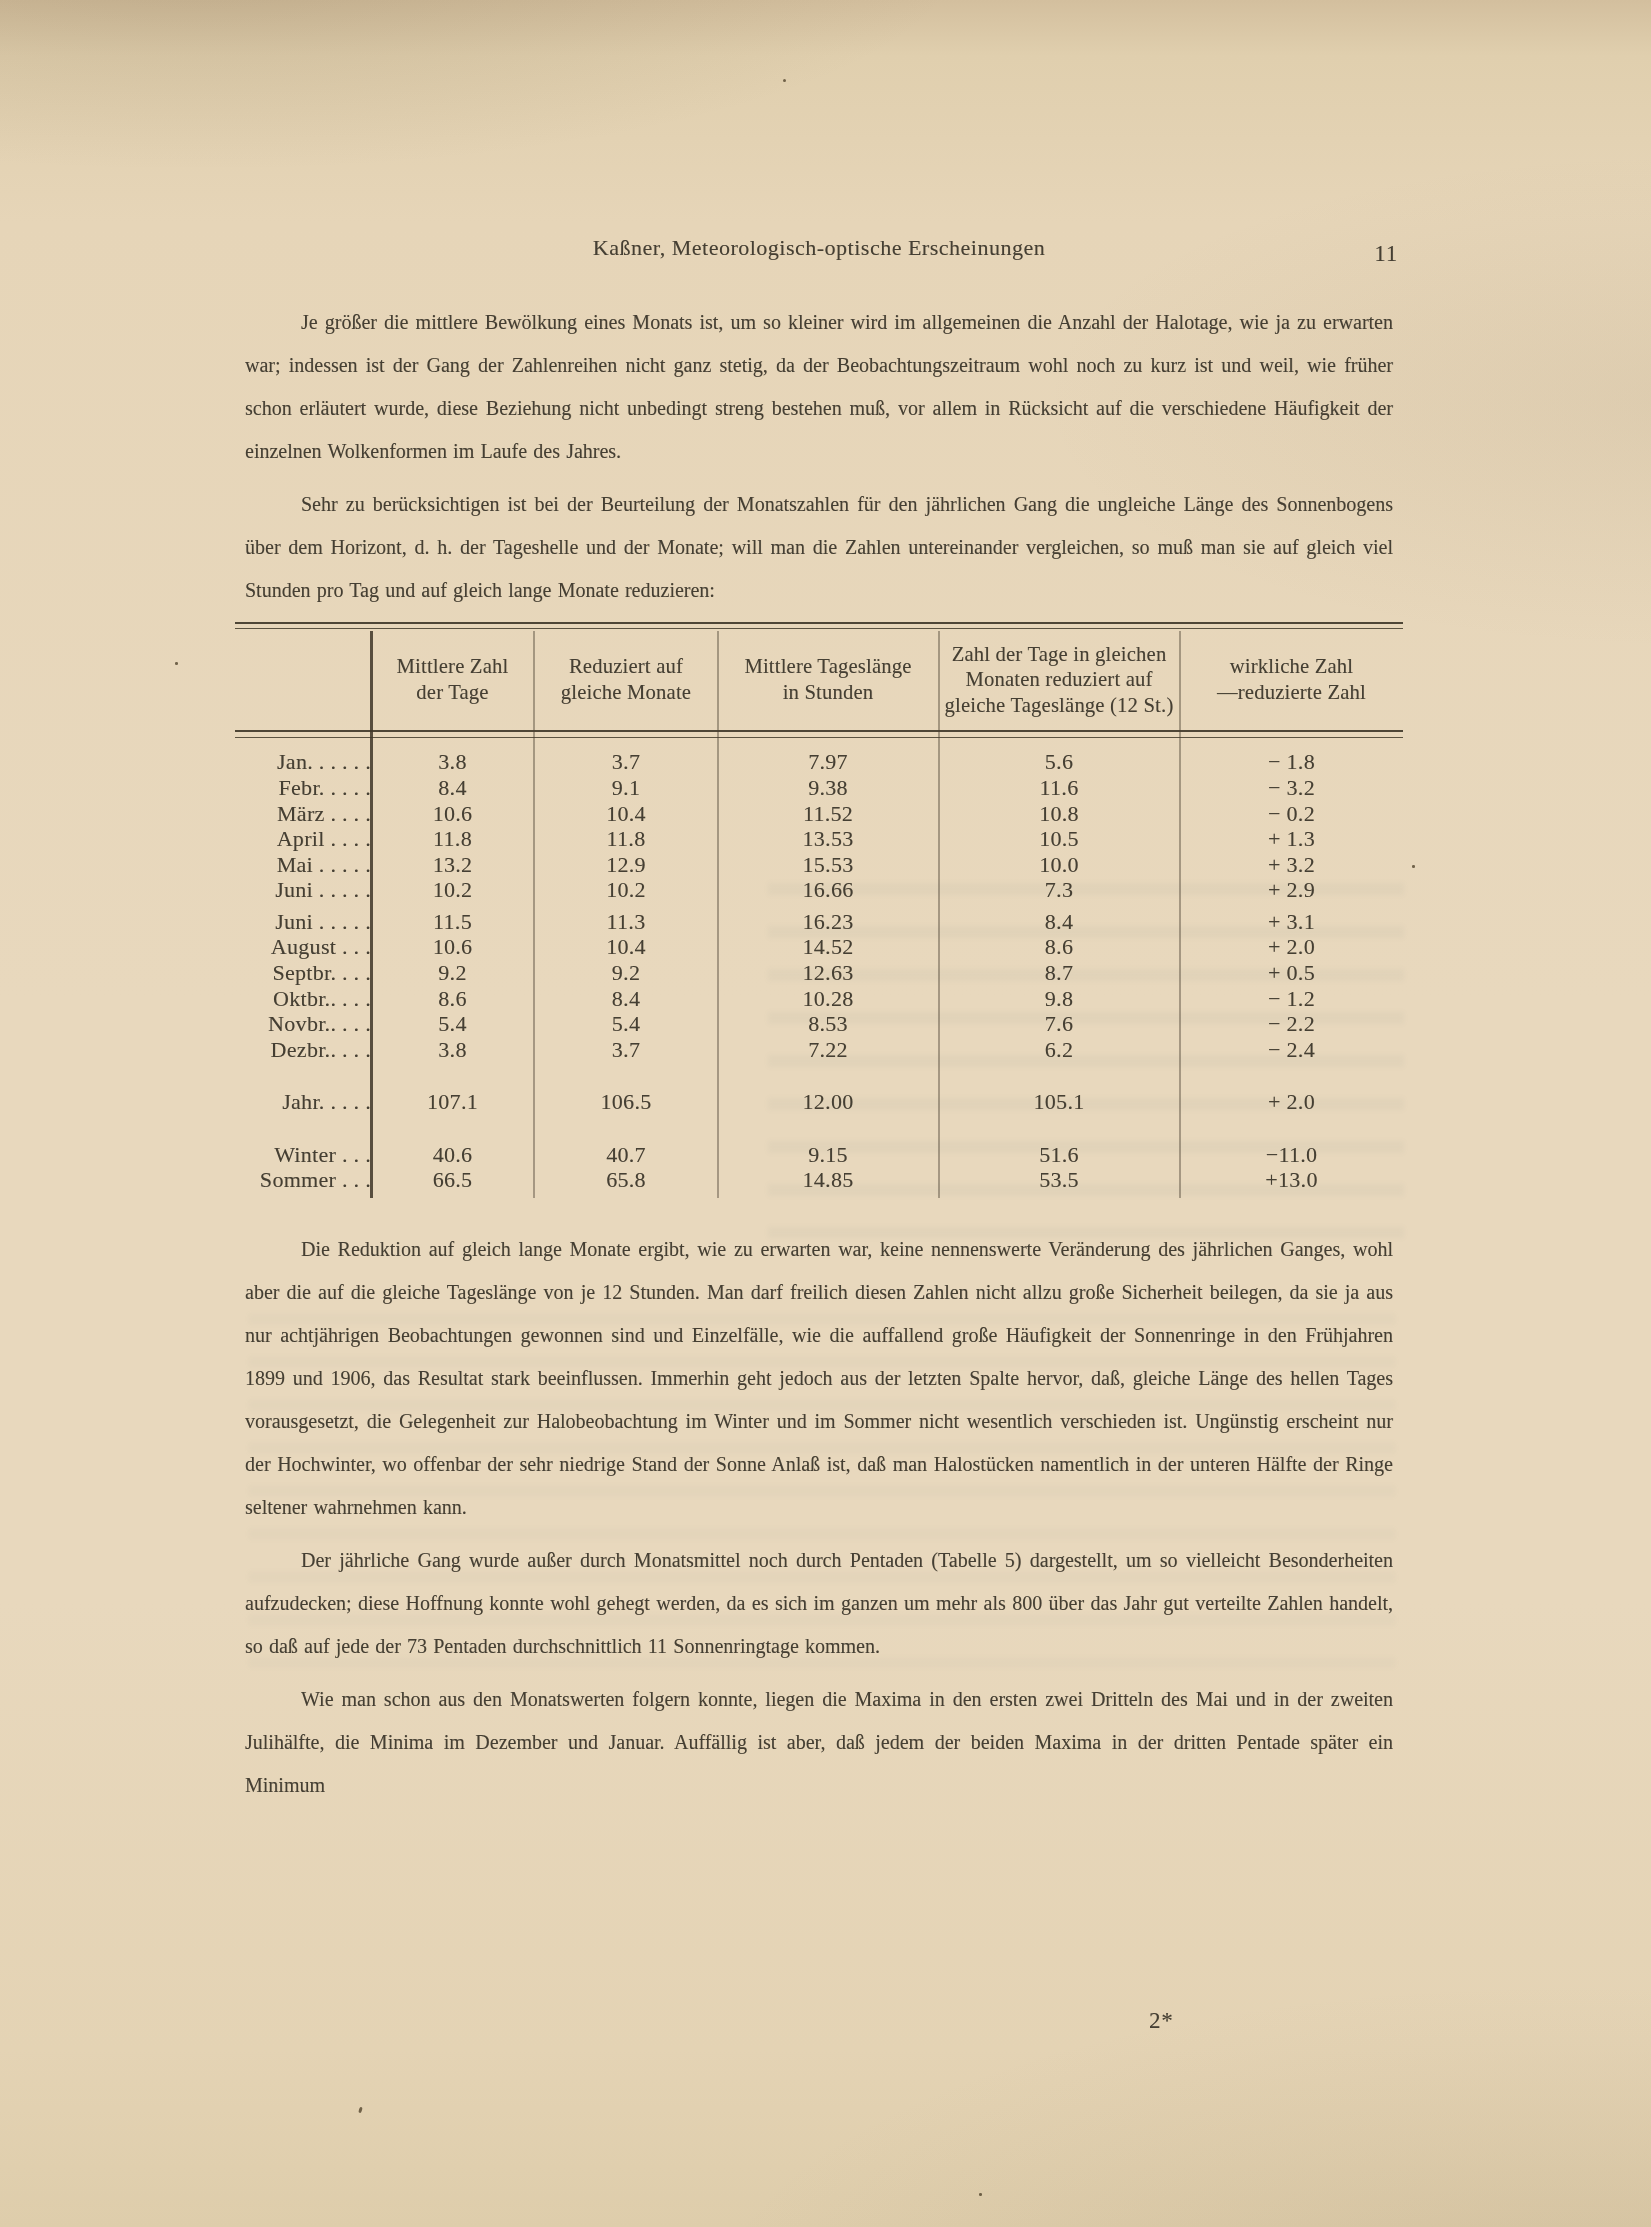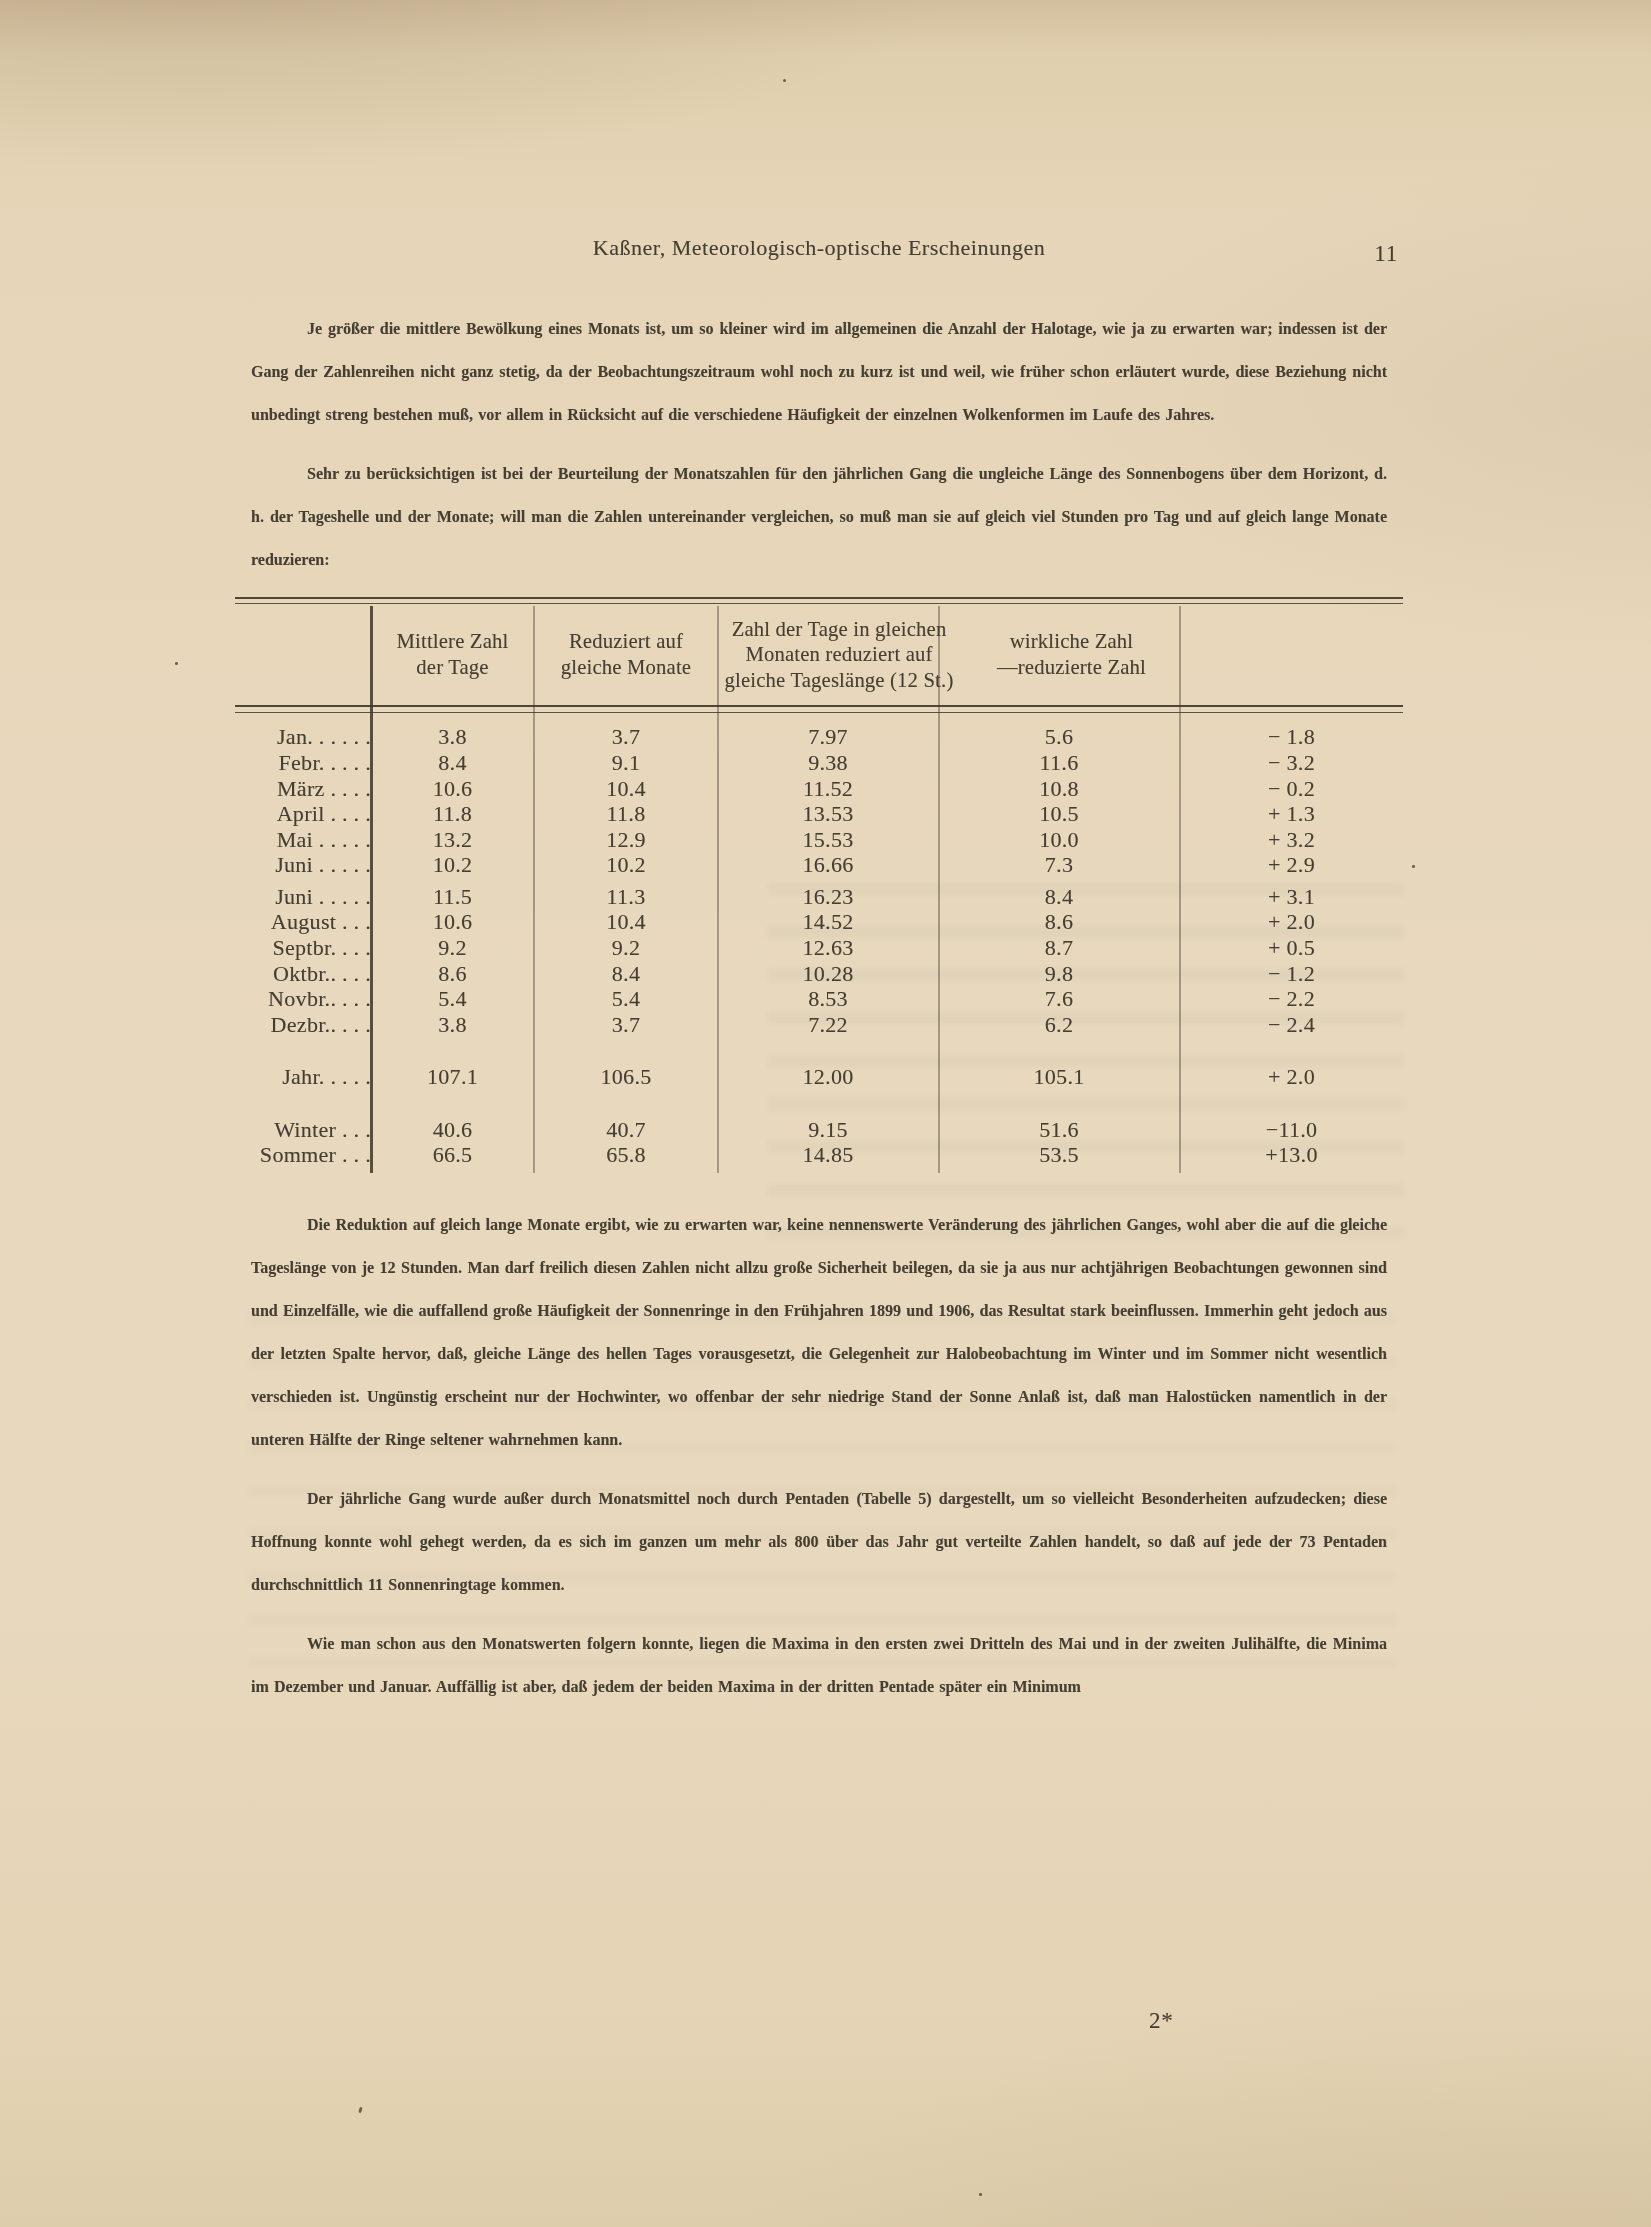--- a/index.html
+++ b/index.html
@@ -30,22 +30,22 @@
 
   .running-head{
     position:absolute;left:235px;top:234px;width:1168px;
     font-size:22px;line-height:28px;text-align:center;letter-spacing:0.5px;
   }
   .page-number{position:absolute;right:5px;top:6px;font-size:23px;letter-spacing:0.8px;}
 
   .content{position:absolute;left:235px;top:291px;width:1168px;}
 
   .content p{
-    margin:16px;font-size:16px;line-height:43px;
-    text-align:justify;text-indent:56px;word-spacing:1.2px;font-weight:bold;
+    margin:10px;font-size:20px;line-height:43px;
+    text-align:justify;text-indent:56px;word-spacing:1.2px;
   }
 
   .table-title{
     margin:21.5px 0 15px;
     font-size:24px;line-height:33px;
     text-align:center;letter-spacing:1.8px;word-spacing:3.3px;
   }
 
   .table-wrap{position:relative;width:1168px;}
   .drule{height:7.4px;border-top:2.5px solid #4e4636;border-bottom:1.7px solid #5a5240;box-sizing:border-box;}
@@ -111,20 +111,22 @@
 
 
     <div class="table-wrap">
       <div class="drule top"></div>
       <div class="thead">
         <div class="th c0"></div>
         <div class="th c1">Mittlere Zahl
 der Tage</div>
         <div class="th c2">Reduziert auf
 gleiche Monate</div>
+        <div class="th c3">Mittlere Tageslänge
+in Stunden</div>
         <div class="th c4">Zahl der Tage in gleichen
 Monaten reduziert auf
 gleiche Tageslänge (12 St.)</div>
         <div class="th c5">wirkliche Zahl
 —reduzierte Zahl</div>
       </div>
       <div class="drule mid"></div>
       <div class="tbody">
           <div class="trow">
             <div class="tcell c0">Jan. . . . . .</div>

